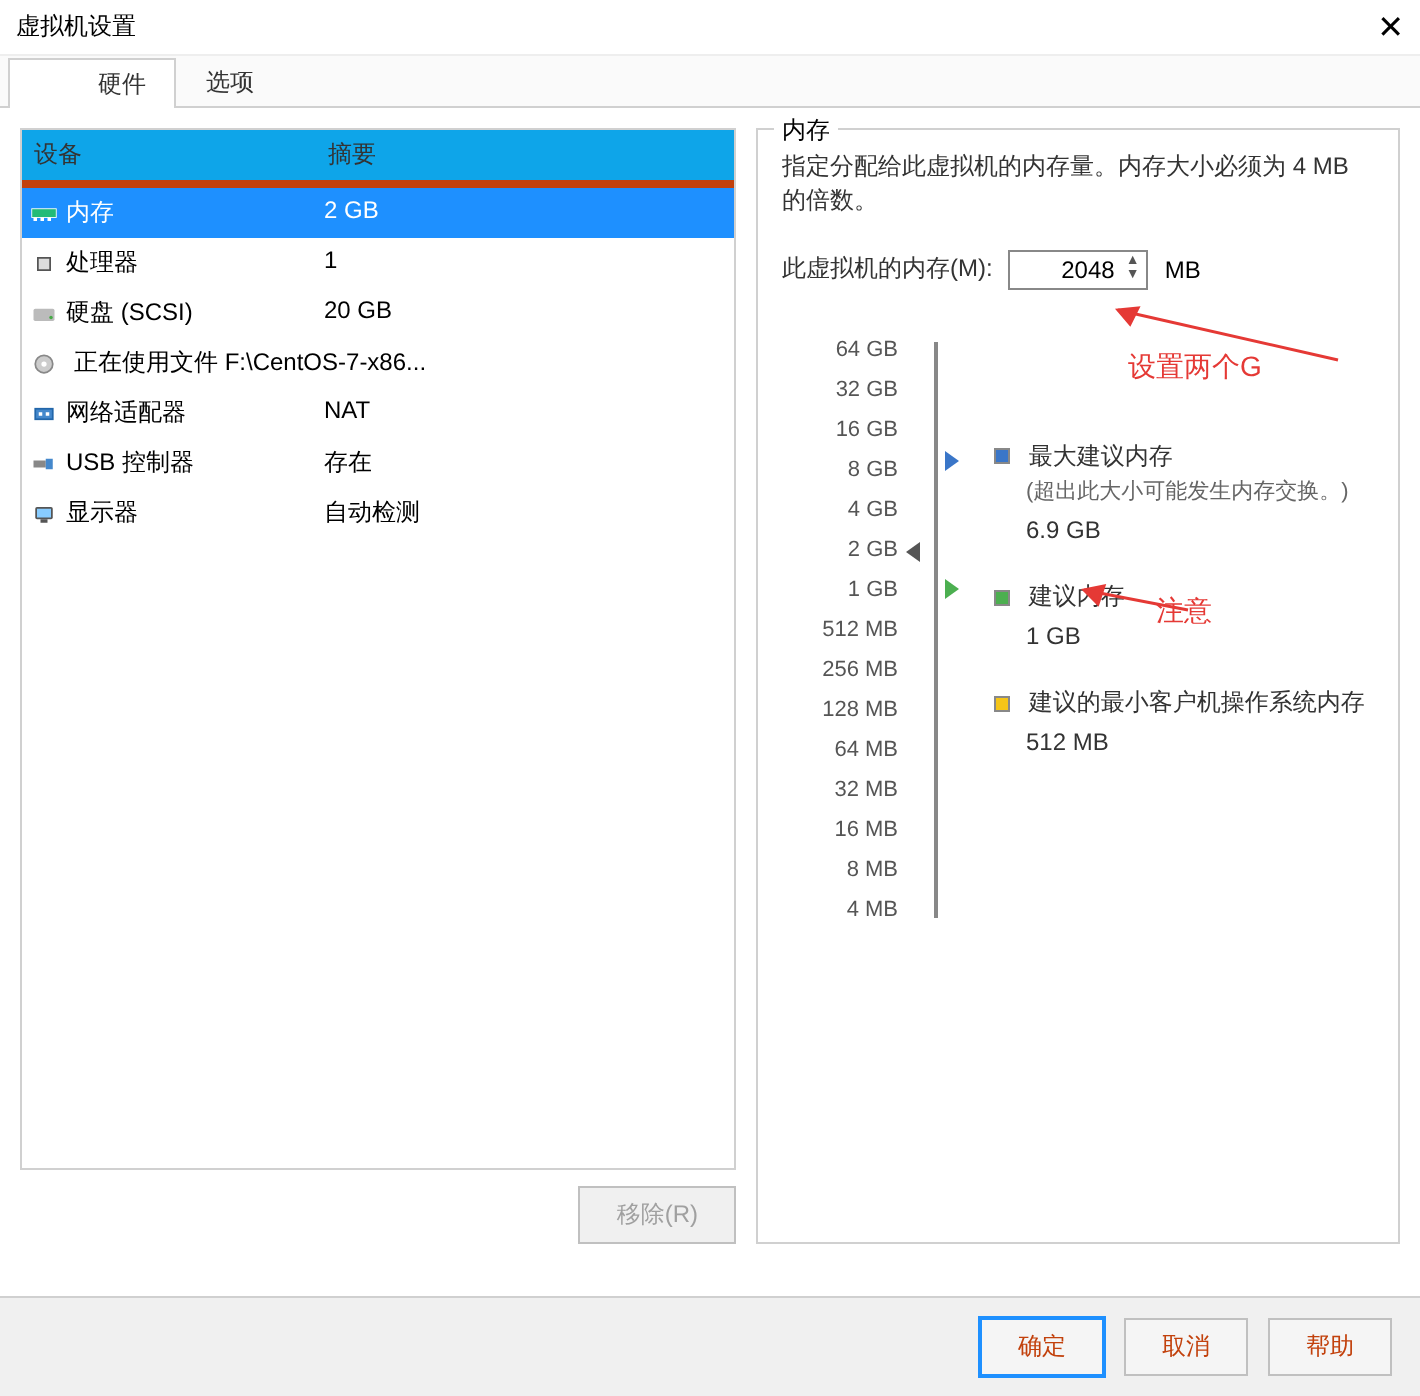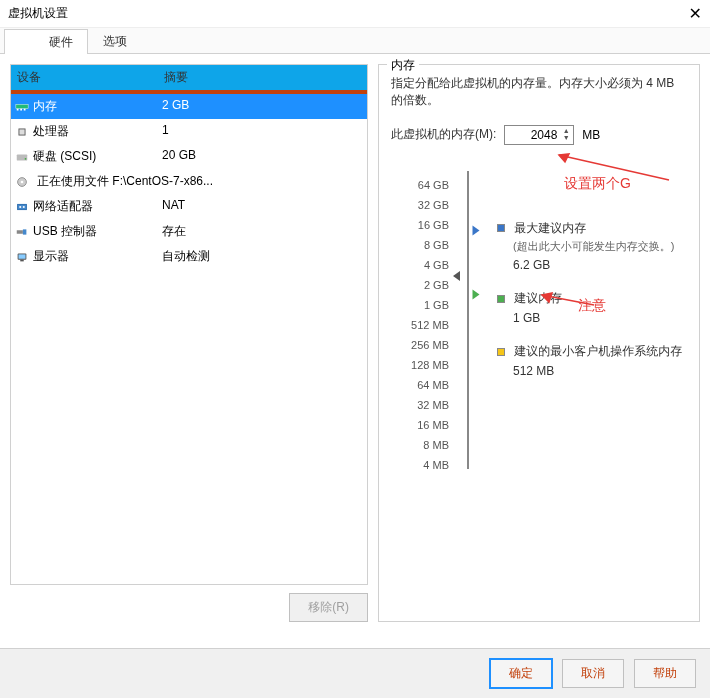--- a/index.html
+++ b/index.html
@@ -35,21 +35,21 @@
 .group-title { position: absolute; top: -8px; left: 8px; background: #fff; padding: 0 4px; font-size: 12px; }
 .desc { color: #333; margin-bottom: 16px; line-height: 1.4; }
 .mem-input-row { display: flex; align-items: center; gap: 8px; margin-bottom: 20px; }
 .mem-input-row label { color: #333; }
 .mem-spinner { width: 70px; border: 1px solid #888; padding: 2px 4px; text-align: right; background: #fff; display: flex; align-items: center; }
 .mem-spinner input { width: 48px; border: none; text-align: right; outline: none; }
 .spin-btns { display: flex; flex-direction: column; margin-left: 4px; }
 .spin-btns div { width: 10px; height: 7px; font-size: 7px; line-height: 6px; text-align: center; cursor: pointer; color: #555; }
 
 .slider-info { display: flex; }
-.scale-col { width: 68px; text-align: right; padding-right: 10px; margin-top: 10px; }
+.scale-col { width: 68px; text-align: right; padding-right: 10px; }
 .scale-col div { height: 20px; line-height: 20px; color: #555; font-size: 11px; }
 .slider-col { width: 20px; position: relative; }
 .slider-track { position: absolute; left: 8px; top: 6px; bottom: 6px; width: 2px; background: #888; }
 .marker { position: absolute; left: -4px; width: 0; height: 0; }
 .marker.tri-b { border-left: 5px solid transparent; border-right: 5px solid transparent; border-top: 7px solid #3a76c8; left: 12px; transform: rotate(-90deg); }
 .marker.tri-g { border-left: 5px solid transparent; border-right: 5px solid transparent; border-top: 7px solid #4caf50; left: 12px; transform: rotate(-90deg); }
 .marker.pointer { border-top: 5px solid transparent; border-bottom: 5px solid transparent; border-right: 7px solid #555; left: -6px; }
 .info-col { flex: 1; padding-left: 18px; }
 .info-block { margin-bottom: 18px; }
 .info-block .sq { display: inline-block; width: 8px; height: 8px; border: 1px solid #888; margin-right: 6px; vertical-align: middle; }
@@ -204,21 +204,21 @@
         <div class="slider-track"></div>
         <div class="marker tri-b" style="top:62px"></div>
         <div class="marker pointer" style="top:106px"></div>
         <div class="marker tri-g" style="top:126px"></div>
       </div>
       <div class="info-col">
         <div class="info-block" style="margin-top:55px">
           <span class="sq b"></span>
           <span class="t">最大建议内存</span>
           <div class="d">(超出此大小可能发生内存交换。)</div>
-          <div class="v">6.2 GB</div>
+          <div class="v">6.9 GB</div>
         </div>
         <div class="info-block">
           <span class="sq g"></span>
           <span class="t">建议内存</span>
           <div class="v">1 GB</div>
         </div>
         <div class="info-block">
           <span class="sq y"></span>
           <span class="t">建议的最小客户机操作系统内存</span>
           <div class="v">512 MB</div>

